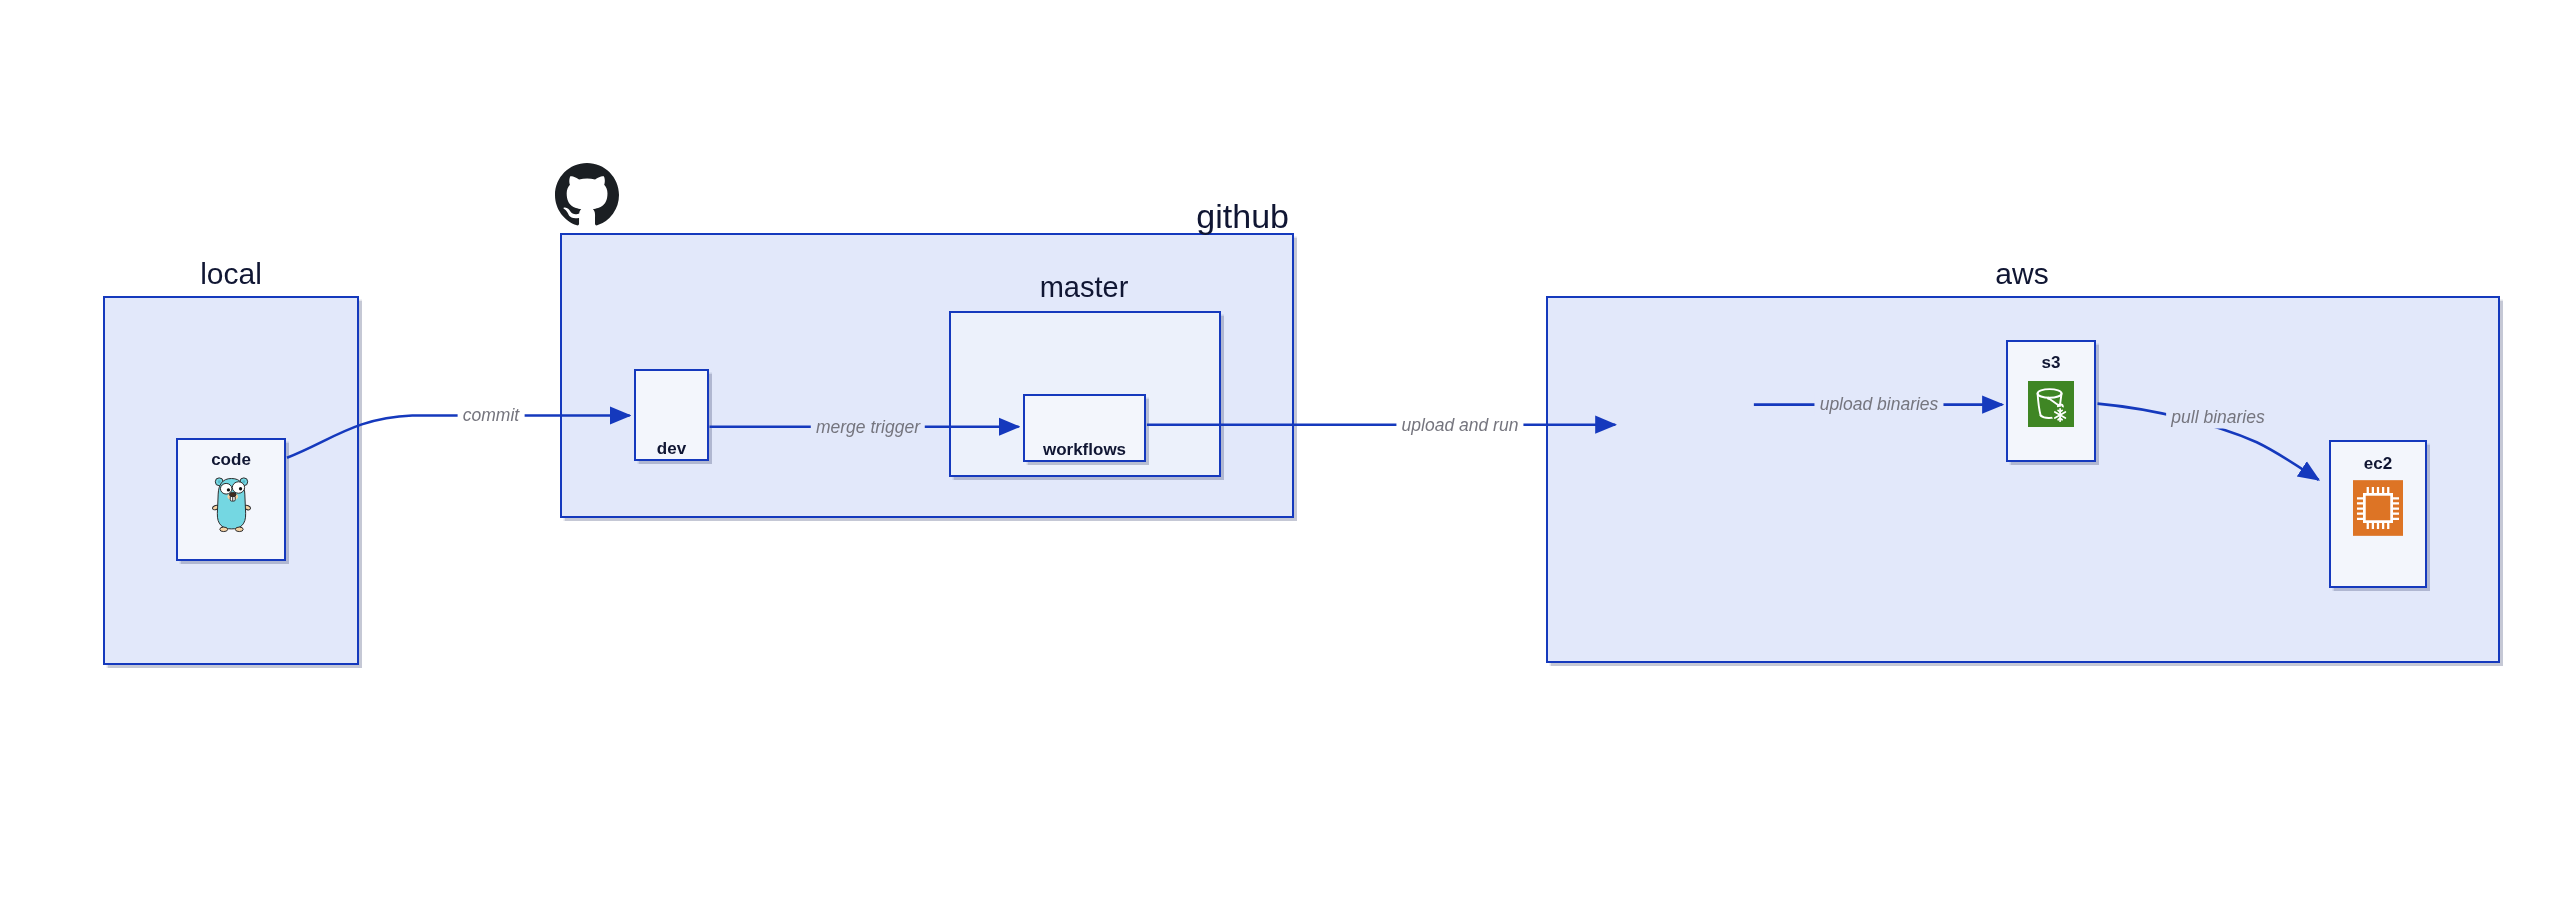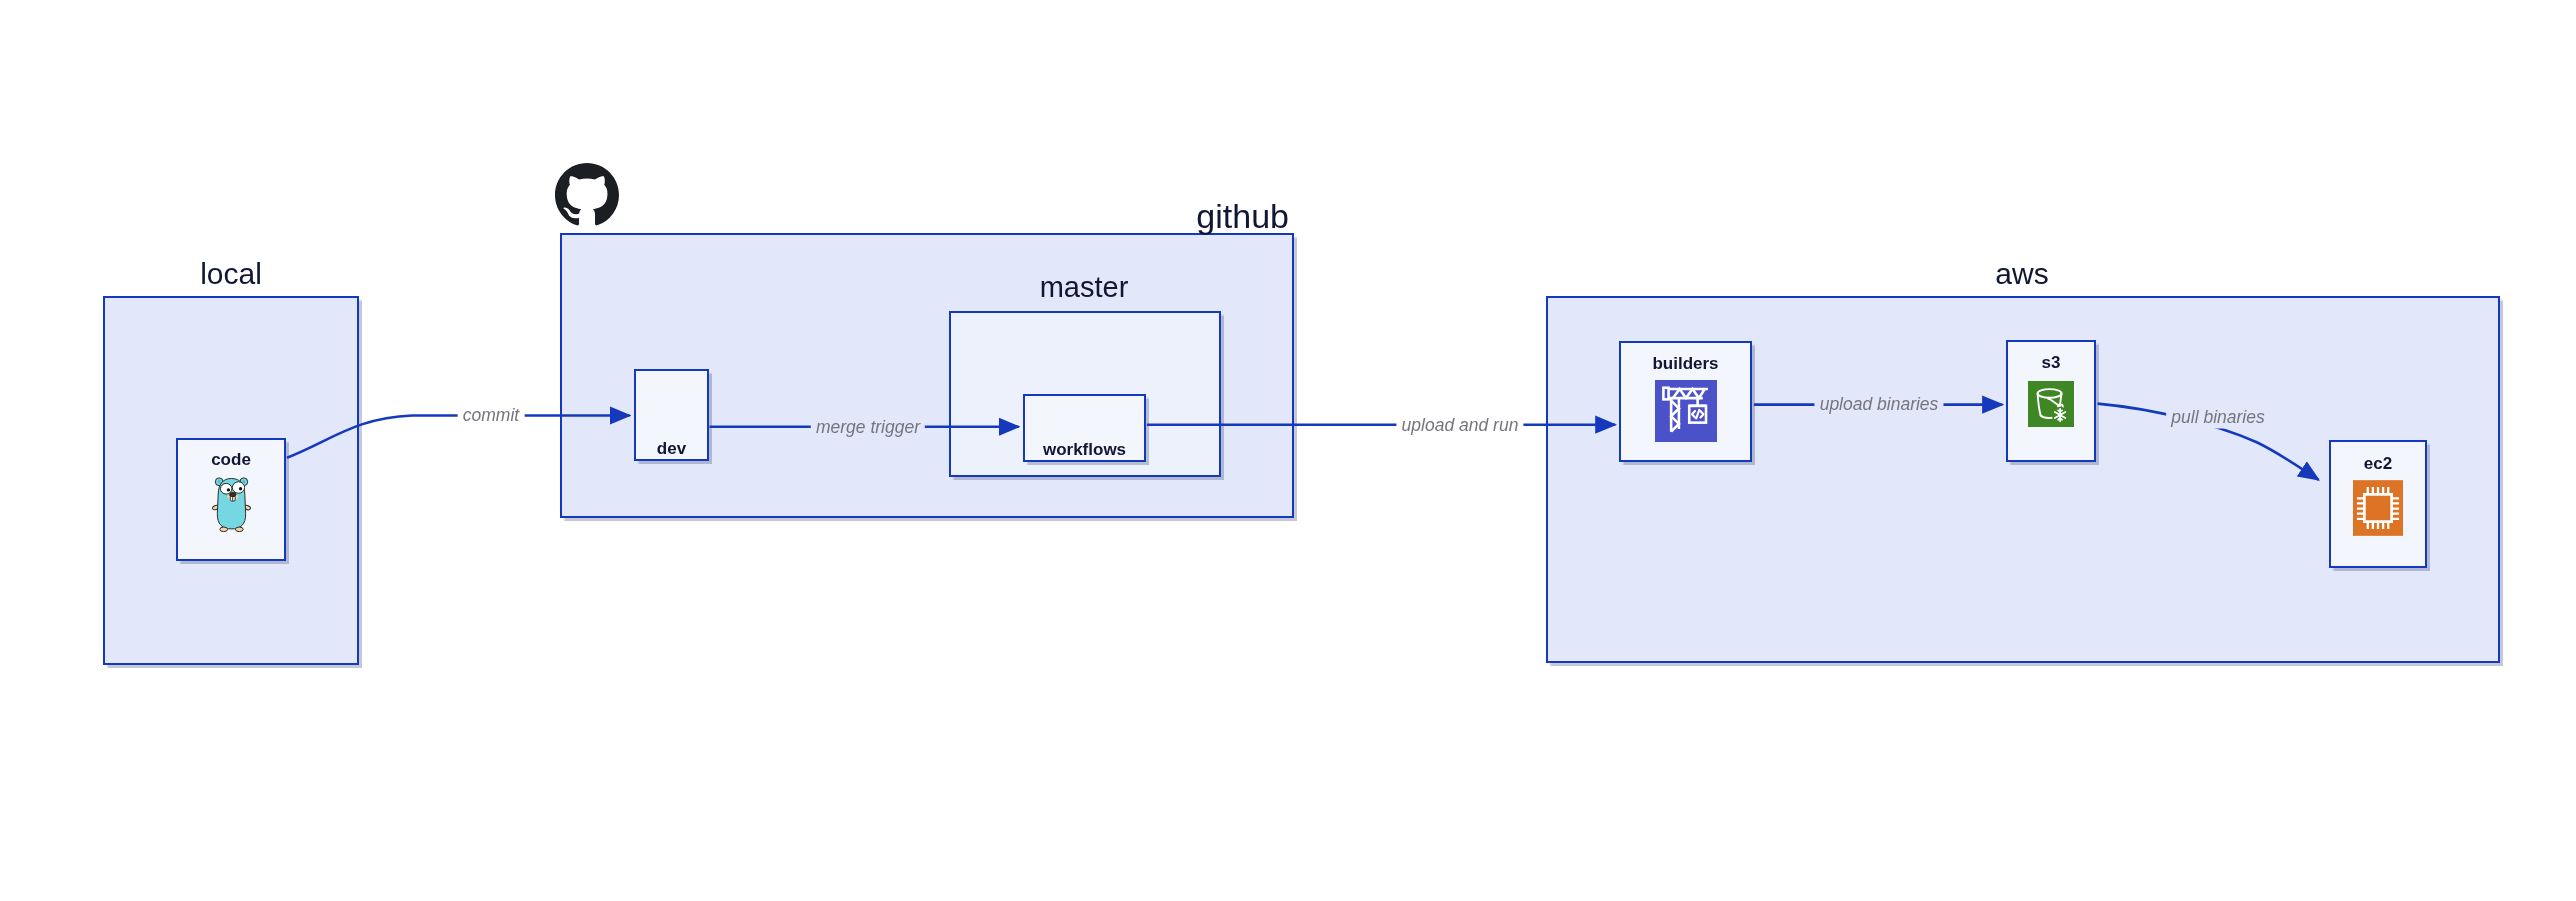--- a/index.html
+++ b/index.html
@@ -91,42 +91,20 @@
   </div>
 
   <div class="box node center" style="left:634px;top:369px;width:75px;height:92px;">
     <span class="node-label">dev</span>
   </div>
 
   <div class="box node center" style="left:1023px;top:394px;width:123px;height:68px;">
     <span class="node-label">workflows</span>
   </div>
 
-  <div class="box node" style="left:1619px;top:341px;width:133px;height:121px;padding-top:12.4px;">
-    <span class="node-label">builders</span>
-    <svg class="icon" style="margin-top:6.2px;" width="62" height="62" viewBox="0 0 48 48">
-      <rect width="48" height="48" fill="#4B51C9"></rect>
-      <g stroke="#FFFFFF" stroke-width="2" fill="none">
-        <rect x="6.5" y="6" width="4" height="9"></rect>
-        <path d="M10.5 7 H41"></path>
-        <path d="M10.5 14 H37"></path>
-        <path d="M14 14 L19 7 L24 14 L29 7 L34 14 L38.5 7"></path>
-        <path d="M12.5 14 V40 M18.5 14 V38"></path>
-        <path d="M12.5 16 L18.5 22 L12.5 28 L18.5 34 L12.5 40"></path>
-        <path d="M33 14 V20"></path>
-        <path d="M26.5 20 H39.5"></path>
-        <rect x="26.5" y="20" width="13" height="13"></rect>
-      </g>
-      <g stroke="#FFFFFF" stroke-width="1.7" fill="none" stroke-linecap="round" stroke-linejoin="round">
-        <path d="M31 24 L28.7 26.5 L31 29"></path>
-        <path d="M35.2 24 L37.5 26.5 L35.2 29"></path>
-        <path d="M34.3 23.2 L31.9 29.8"></path>
-      </g>
-    </svg>
-  </div>
 
   <div class="box node" style="left:2006px;top:340px;width:90px;height:122px;padding-top:12.4px;">
     <span class="node-label">s3</span>
     <svg class="icon" style="margin-top:8.2px;" width="46" height="46" viewBox="0 0 48 48">
       <rect width="48" height="48" fill="#3F8624"></rect>
       <g stroke="#FFFFFF" stroke-width="2" fill="none" stroke-linecap="round">
         <ellipse cx="22.5" cy="13" rx="12.5" ry="4.5"></ellipse>
         <path d="M10 13 C10.6 22 11.6 30 13.2 36"></path>
         <path d="M35 13 L32.6 31"></path>
         <path d="M13.2 36 C17 39.5 26 39.5 30.5 36.5"></path>
@@ -138,21 +116,21 @@
       <g stroke="#FFFFFF" stroke-width="1.8" fill="none" stroke-linecap="round">
         <path d="M33.5 29 V42"></path>
         <path d="M28 32.3 L39 38.7"></path>
         <path d="M39 32.3 L28 38.7"></path>
         <path d="M31.4 30.6 L33.5 32.2 L35.6 30.6"></path>
         <path d="M31.4 40.4 L33.5 38.8 L35.6 40.4"></path>
       </g>
     </svg>
   </div>
 
-  <div class="box node" style="left:2329px;top:440px;width:98px;height:128px;padding-top:13.4px;">
+  <div class="box node" style="left:2329px;top:440px;width:98px;height:148px;padding-top:13.4px;">
     <span class="node-label">ec2</span>
     <svg class="icon" style="margin-top:6.2px;" width="50" height="56" viewBox="0 0 44 49">
       <rect width="44" height="49" fill="#DD7425"></rect>
       <g stroke="#FFFFFF" stroke-width="2.4" fill="none">
         <rect x="10" y="12.5" width="24" height="24"></rect>
       </g>
       <g stroke="#FFFFFF" stroke-width="2" fill="none">
         <path d="M13 6 V12.5 M17.5 6 V12.5 M22 6 V12.5 M26.5 6 V12.5 M31 6 V12.5"></path>
         <path d="M13 36.5 V43 M17.5 36.5 V43 M22 36.5 V43 M26.5 36.5 V43 M31 36.5 V43"></path>
         <path d="M3.5 16 H10 M3.5 20.5 H10 M3.5 25 H10 M3.5 29.5 H10 M3.5 34 H10"></path>

